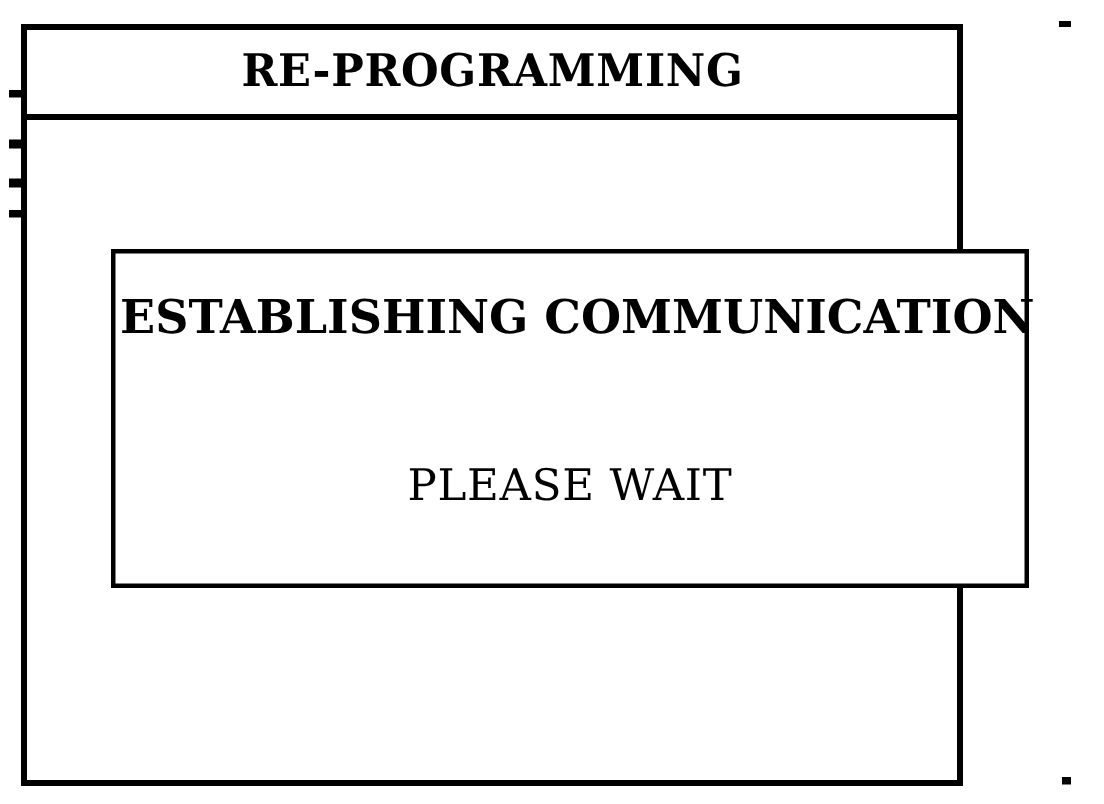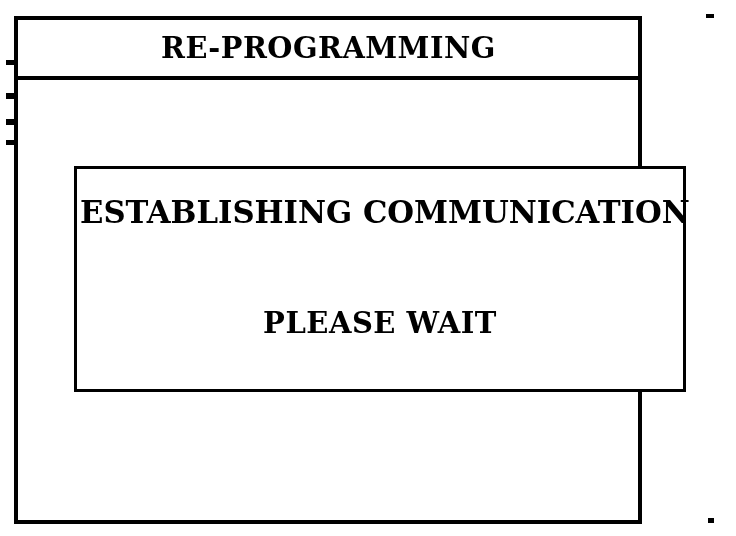--- a/index.html
+++ b/index.html
@@ -87,21 +87,21 @@
     transform: scaleX(0.99);
   }
   #status-line-secondary {
     position: absolute;
     left: 0;
     right: 0;
     top: 140px;
     text-align: center;
     font-size: 29px;
     line-height: 1;
-    font-weight: 700;
+    font-weight: 400;
     white-space: nowrap;
     letter-spacing: 0.5px;
   }
 
   
   .edge-artifact {
     position: absolute;
     background: #000000;
   }
   #edge-artifact-1 { left: 6px;  top: 60px;  width: 8px; height: 5px; }

